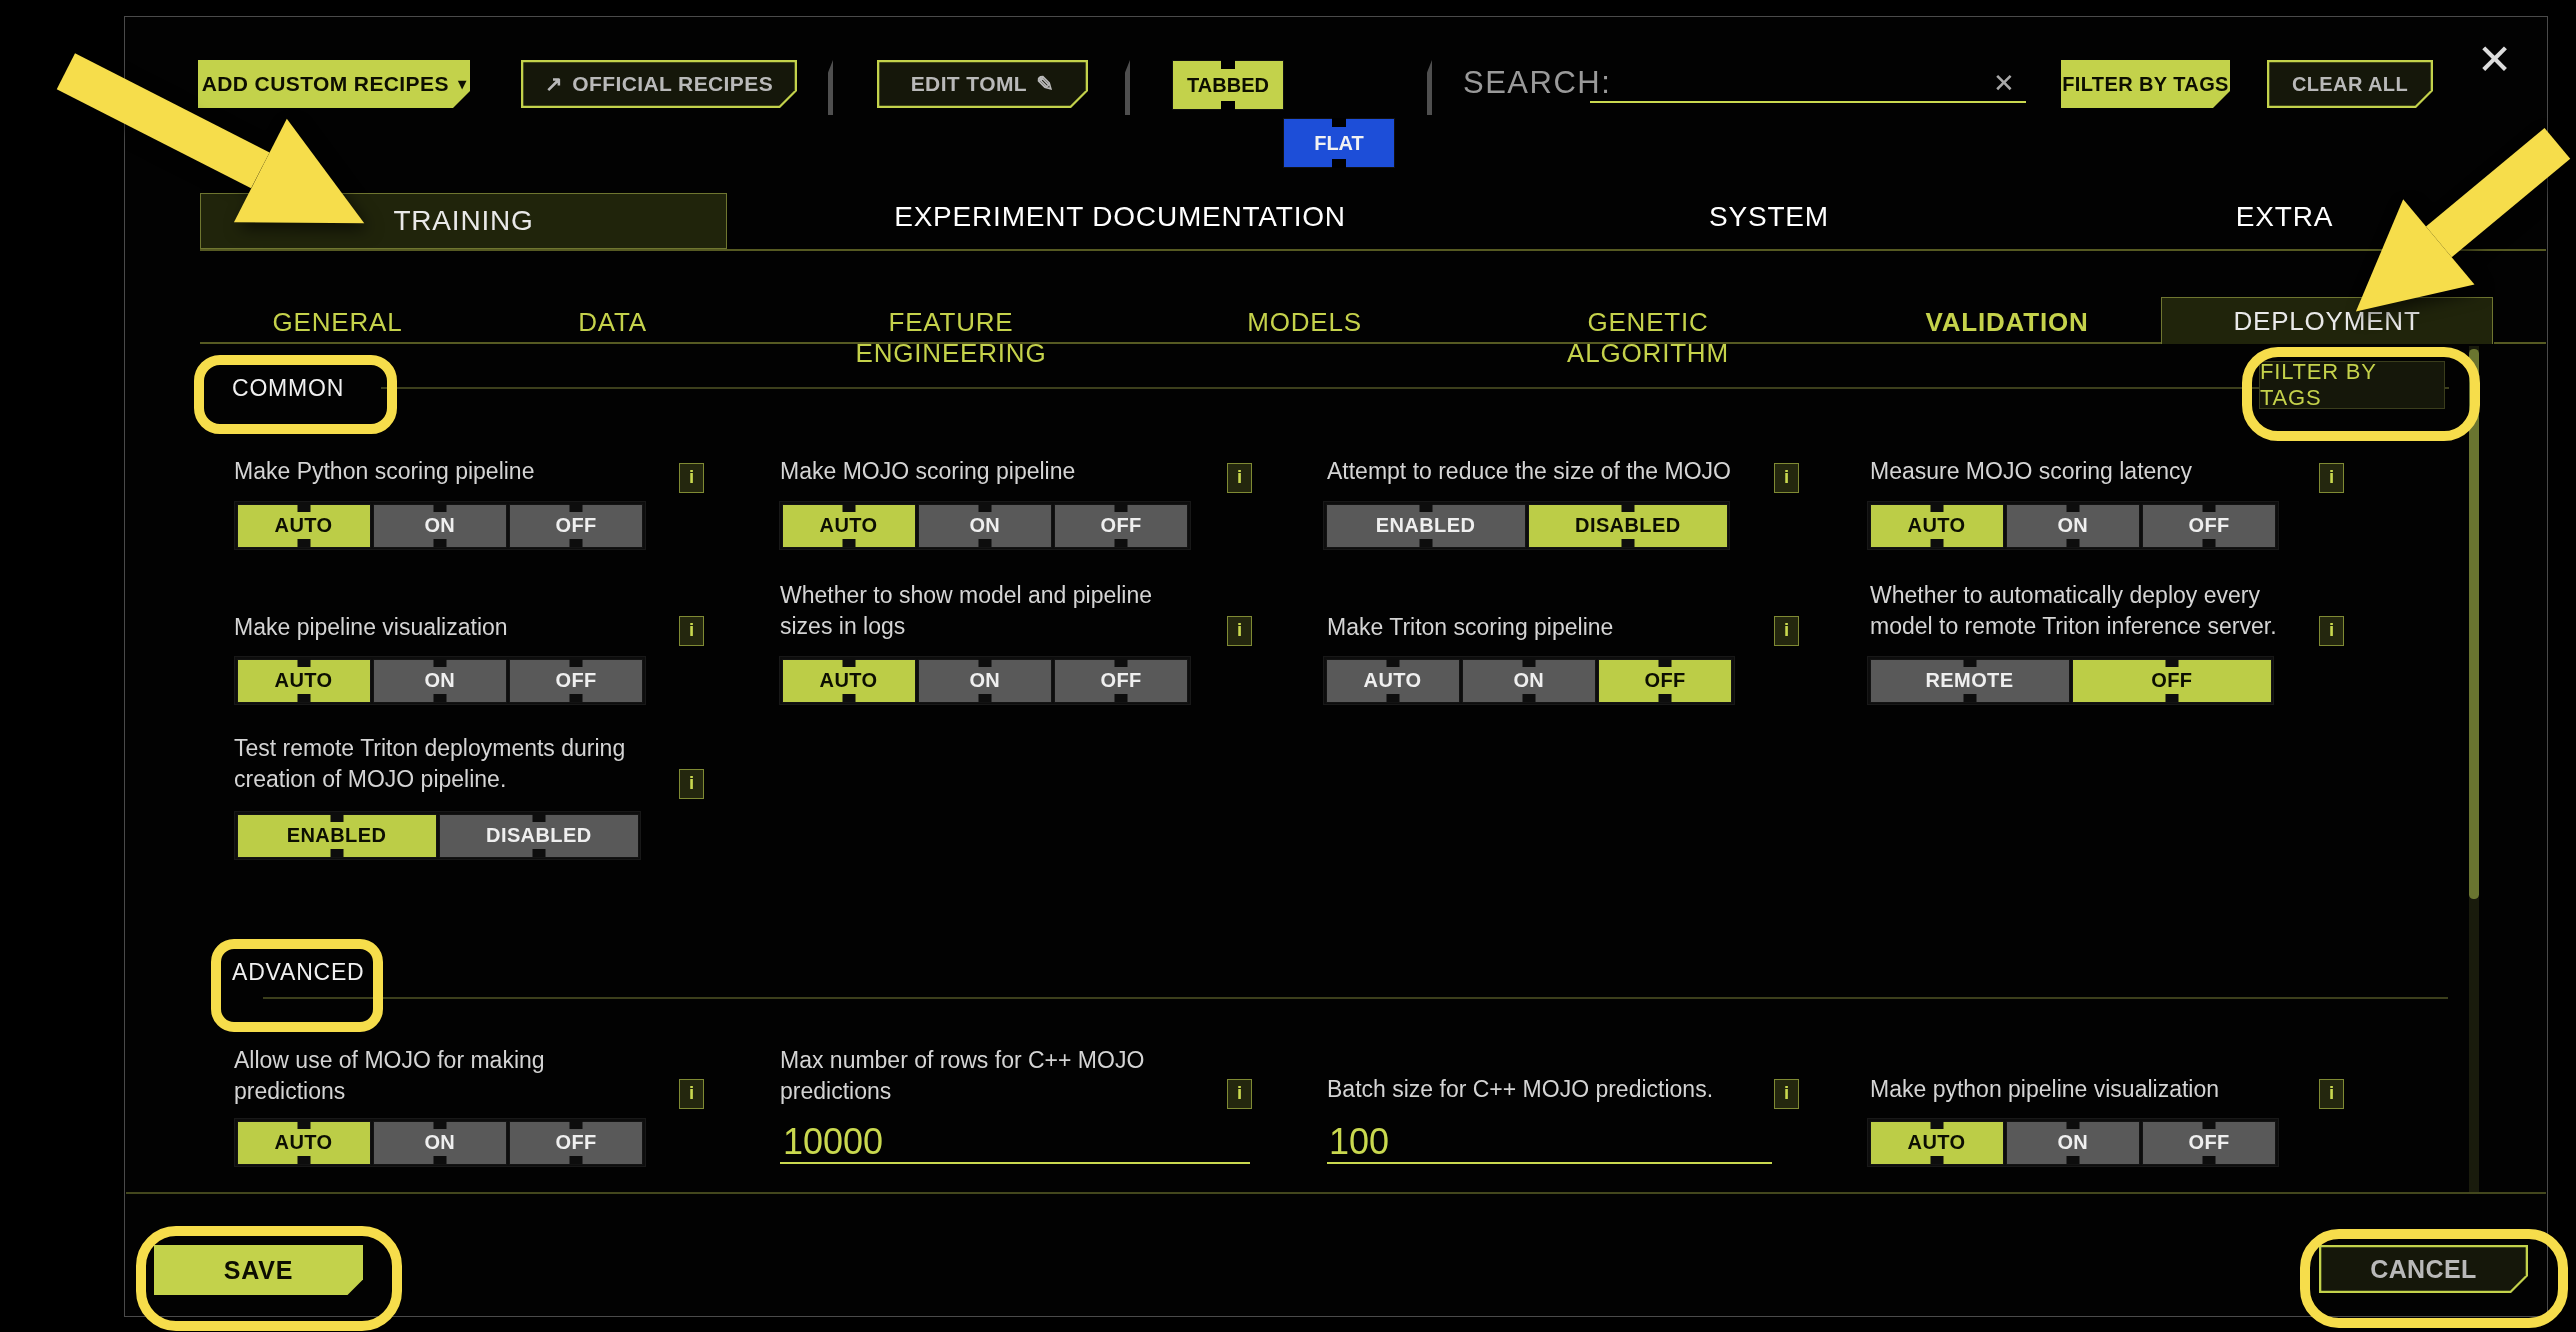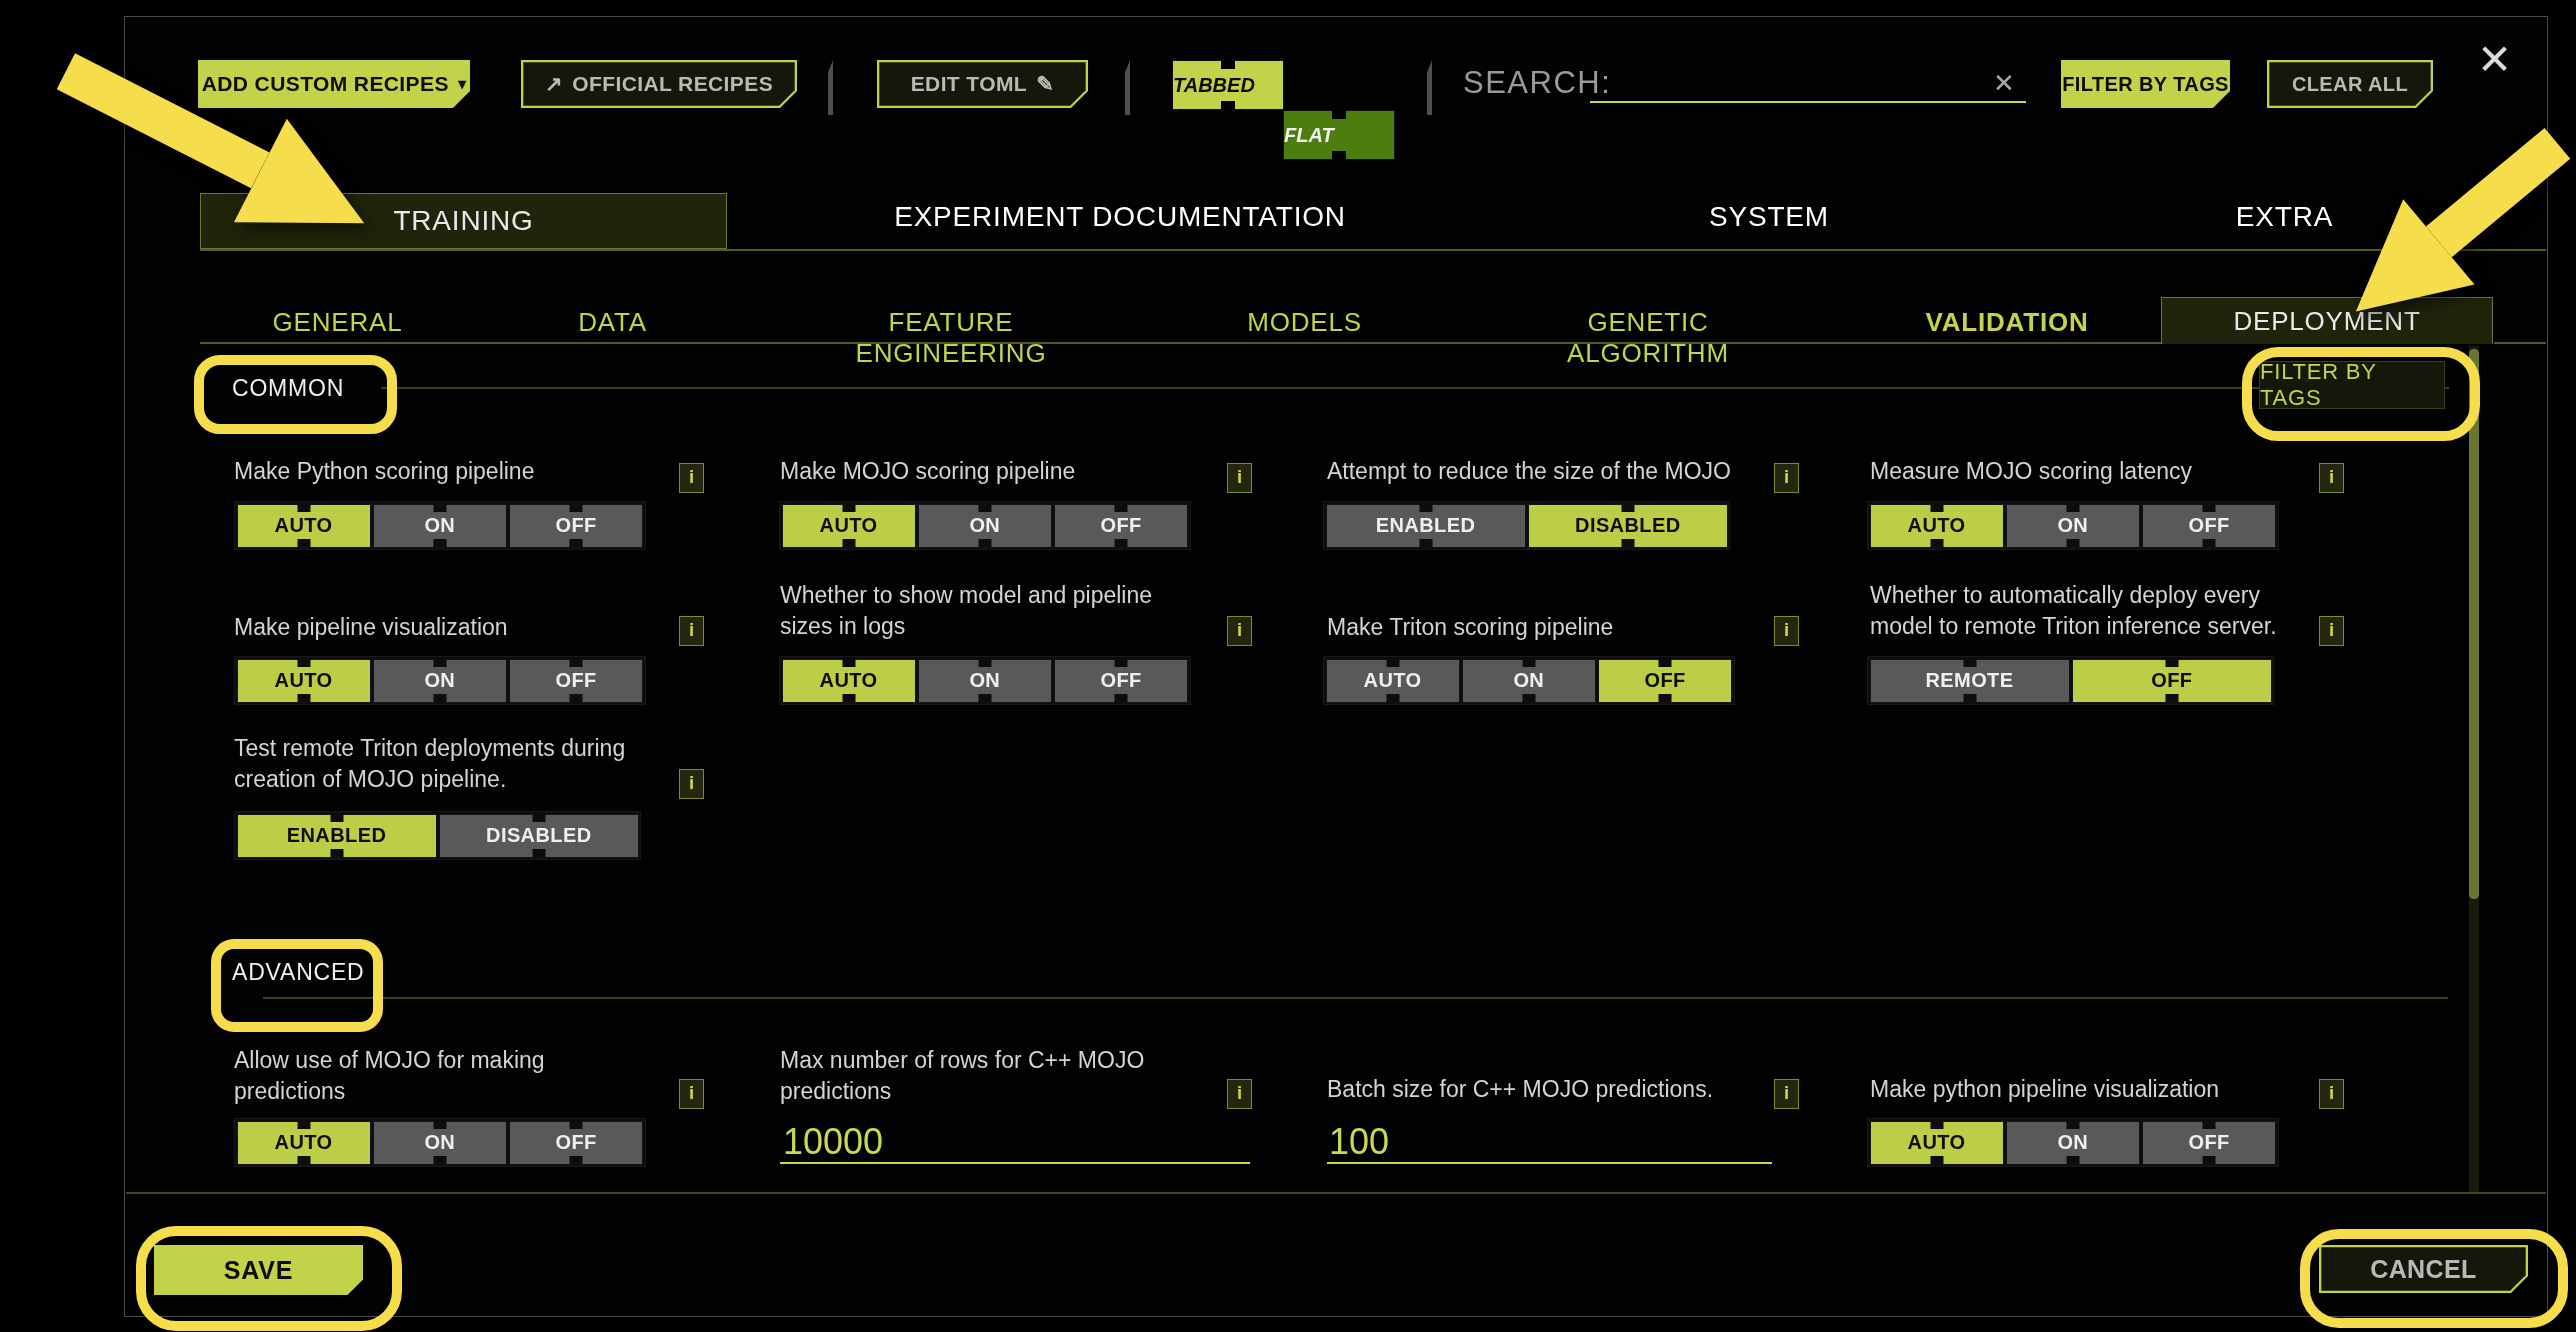--- a/index.html
+++ b/index.html
@@ -9,22 +9,22 @@
   .panel{left:124px;top:15.5px;width:2422px;height:1299px;border:1.5px solid #4a4a4a;background:#020202;}
   
   .cut{clip-path:polygon(0 0,100% 0,100% calc(100% - 17px),calc(100% - 17px) 100%,0 100%);}
   .btnY{background:#c3d24b;color:#0d0e01;font-weight:700;font-size:21px;letter-spacing:0.4px;
     display:flex;align-items:center;justify-content:center;gap:9.3px;}
   .btnD-out{background:#c3d24b;}
   .btnD-in{position:absolute;left:2.3px;top:2.3px;right:2.3px;bottom:2.3px;background:#15170a;color:#b9b9b9;
     font-weight:700;font-size:21px;letter-spacing:0.4px;display:flex;align-items:center;justify-content:center;gap:9.3px;
     clip-path:polygon(0 0,100% 0,100% calc(100% - 15.5px),calc(100% - 15.5px) 100%,0 100%);}
   .sep{width:5.4px;height:56px;background:#4f4f4f;clip-path:polygon(100% 0,100% 100%,0 100%,0 24%);}
-  .viewseg{height:48px;display:flex;align-items:center;
-    font-weight:700;font-size:20px;border:0.8px solid #101010;position:relative;font-style:italic;}
+  .viewseg{height:48px;display:flex;align-items:center;justify-content:center;
+    font-weight:700;font-size:20px;border:0.8px solid #101010;position:relative;}
   .viewseg::before,.viewseg::after{content:"";position:absolute;left:50%;transform:translateX(-50%);
     width:14px;height:8.5px;background:#000;}
   .viewseg::before{top:-0.8px}.viewseg::after{bottom:-0.8px}
   .search-label{color:#9a9a9a;font-size:31px;font-weight:300;letter-spacing:1.5px;}
   .underline{background:#c9d84f;height:2.3px;}
   .xclear{color:#a9a9a9;font-size:26px;font-weight:300;}
   .xclose{color:#dcdcdc;font-size:42px;font-weight:300;line-height:42px;}
   
   .tabline{height:1.5px;background:#565a22;}
   .tabbox{background:#20240b;border:1.5px solid #6f7630;display:flex;align-items:center;justify-content:center;}
@@ -80,21 +80,21 @@
     <span>EDIT TOML</span>
     <span>✎</span>
   </div>
 </div>
 
 <div class="abs sep" style="left:1125px;top:59px;"></div>
 
 <div class="abs viewseg" style="left:1172px;top:60px;width:110px;background:#c3d24b;color:#0d0e01;">
   <span>TABBED</span>
 </div>
-<div class="abs viewseg" style="left:1283px;top:60px;width:110px;background:#4d7c0f;color:#f2f2f2;">
+<div class="abs viewseg" style="left:1283px;top:68px;width:110px;background:#1d4ed8;color:#f2f2f2;">
   <span>FLAT</span>
 </div>
 
 <div class="abs sep" style="left:1427px;top:59px;"></div>
 
 <div class="abs search-label" style="left:1463px;top:65px;">SEARCH:</div>
 <div class="abs" style="left:1590px;top:68px;width:403px;height:31px;color:#c9d84f;font-size:26px;"></div>
 <div class="abs underline" style="left:1590px;top:101px;width:436px;"></div>
 <div class="abs xclear" style="left:1993px;top:68px;">✕</div>
 

